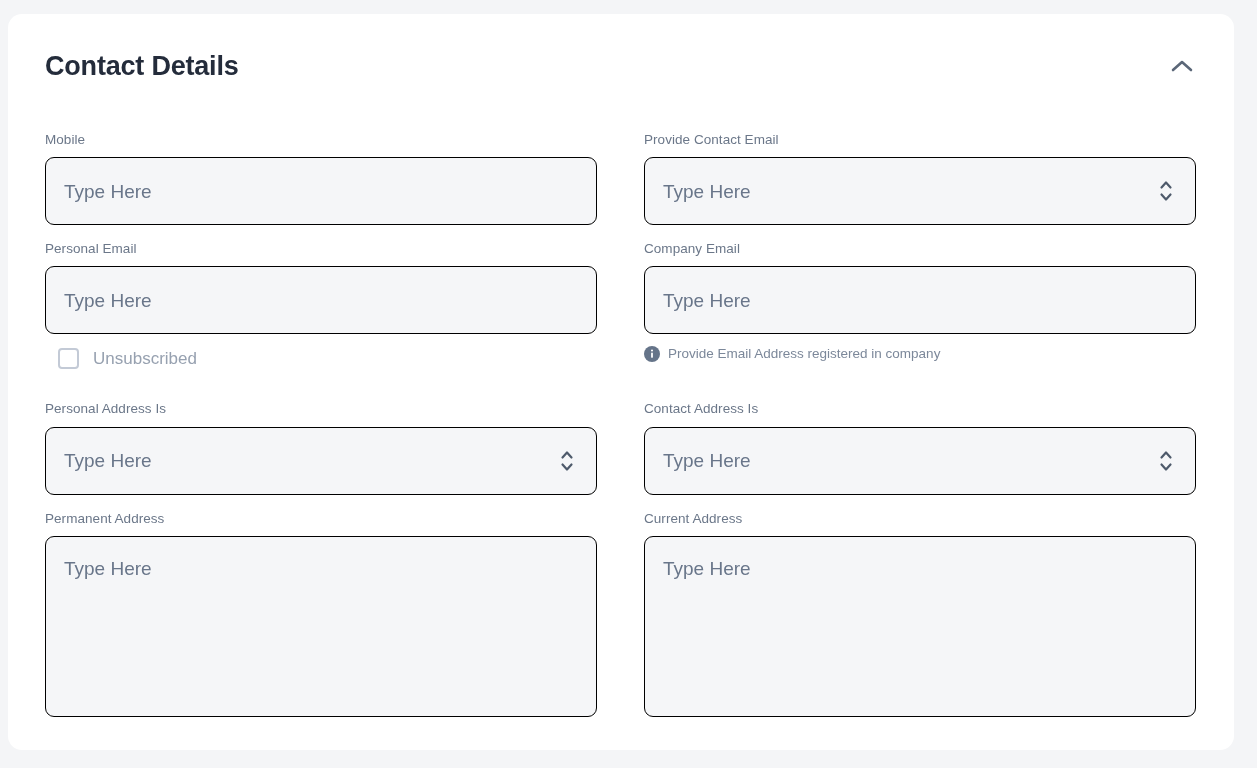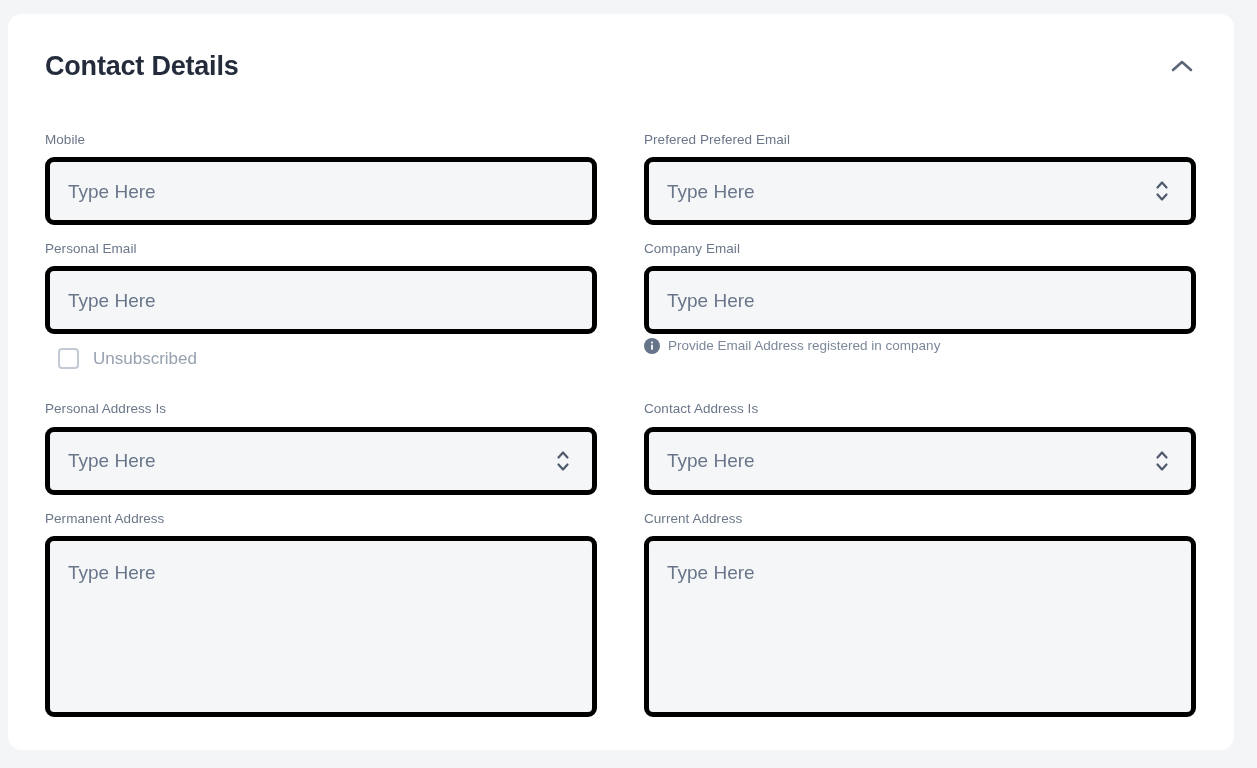--- a/index.html
+++ b/index.html
@@ -83,21 +83,21 @@
     line-height: 1.2;
     margin-bottom: 9px;
     letter-spacing: 0.05px;
   }
 
   .control {
     position: relative;
     width: 100%;
     box-sizing: border-box;
     background: #f5f6f8;
-    border: 5px solid #000000;
+    border: 1px solid #000000;
     border-radius: 9px;
     height: 68px;
     display: flex;
     align-items: center;
   }
 
   .control-text {
     font-size: 19px;
     color: #69768a;
     padding-left: 18px;
@@ -152,21 +152,21 @@
     color: #97a1b0;
     line-height: 1;
     user-select: none;
     cursor: pointer;
   }
 
   .hint-row {
     display: flex;
     align-items: center;
     gap: 8px;
-    margin-top: 4px;
+    margin-top: 12px;
     margin-bottom: 16px;
   }
 
   .hint-icon {
     width: 16px;
     height: 16px;
     flex: 0 0 auto;
   }
   .hint-icon svg { display: block; }
 
@@ -195,21 +195,21 @@
   <div class="form-grid">
 
     <div class="field">
       <label class="field-label">Mobile</label>
       <div class="control">
         <span class="control-text">Type Here</span>
       </div>
     </div>
 
     <div class="field">
-      <label class="field-label">Prefered Prefered Email</label>
+      <label class="field-label">Provide Contact Email</label>
       <div class="control">
         <span class="control-text">Type Here</span>
         <span class="select-caret">
           <svg width="14" height="26" viewBox="0 0 14 26" fill="none" xmlns="http://www.w3.org/2000/svg">
             <path d="M2.5 9.5 L7 4.5 L11.5 9.5" stroke="#4e5a6b" stroke-width="2.2" stroke-linecap="round" stroke-linejoin="round"></path>
             <path d="M2.5 16.5 L7 21.5 L11.5 16.5" stroke="#4e5a6b" stroke-width="2.2" stroke-linecap="round" stroke-linejoin="round"></path>
           </svg>
         </span>
       </div>
     </div>

